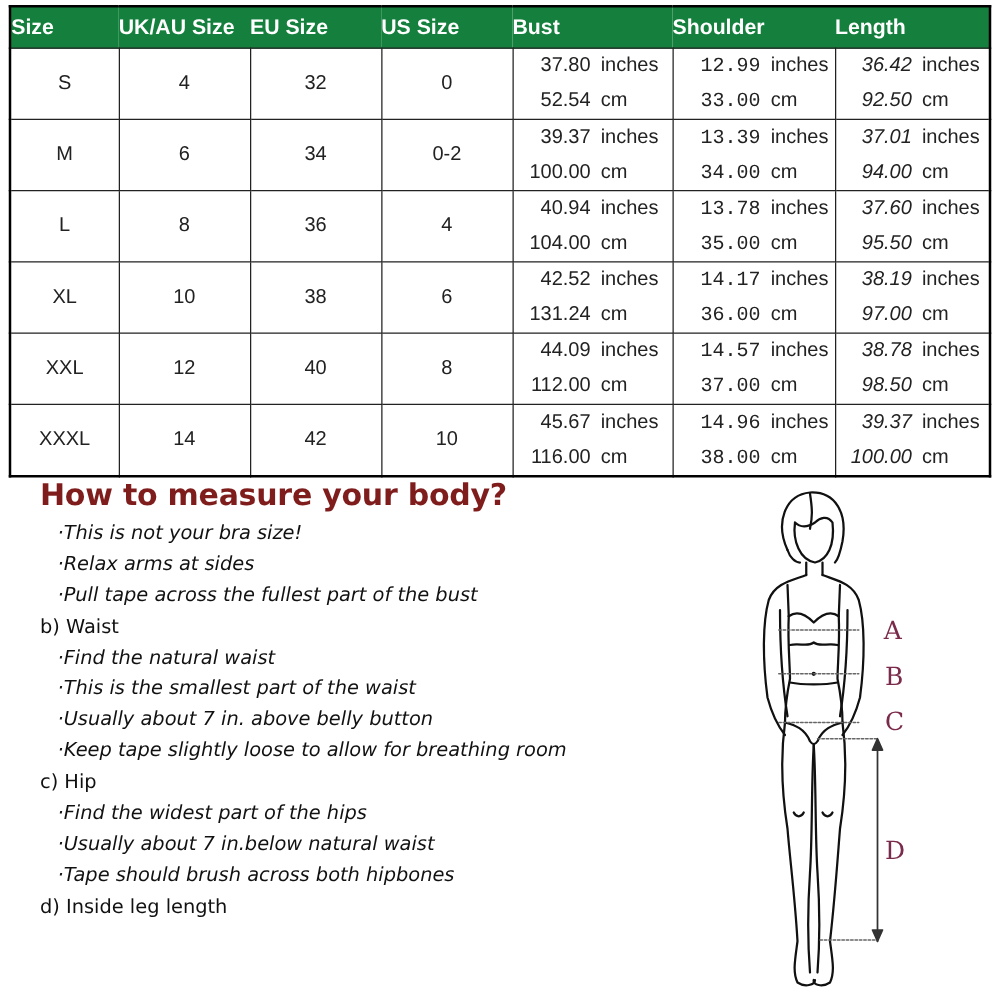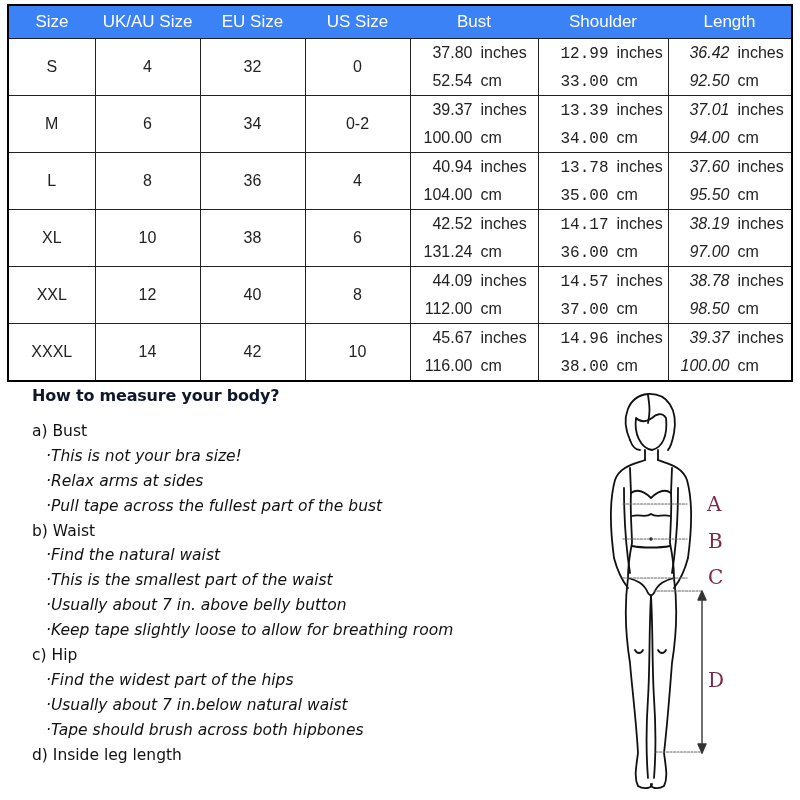--- a/index.html
+++ b/index.html
@@ -18,27 +18,27 @@
     .size-table {
       position: absolute;
       left: 7px;
       top: 4px;
       width: 784px;
       border-collapse: collapse;
       table-layout: fixed;
       border: 2px solid #000;
     }
     .size-table th {
-      background: #3b82f6;
+      background: #15803d;
       color: #fff;
-      font-weight: normal;
+      font-weight: bold;
       font-size: 17px;
       height: 32px;
       padding: 0;
-      text-align: center;
+      text-align: left;
       border: none;
     }
     .size-table td {
       border: 1.5px solid #222;
       padding: 0;
       font-size: 16px;
       height: 55px;
       text-align: center;
       vertical-align: middle;
       color: #222;
@@ -67,23 +67,23 @@
     .measure.length .num { width: 59px; margin-left: 2px; font-style: italic; }
 
     .howto {
       position: absolute;
       left: 32px;
       top: 378px;
       width: 560px;
       font-family: "DejaVu Sans", sans-serif;
     }
     .howto-title {
-      font-size: 16px;
+      font-size: 24px;
       font-weight: bold;
-      color: #0f172a;
+      color: #7f1d1d;
       margin: 0;
       height: 36px;
       line-height: 36px;
       letter-spacing: -0.2px;
     }
     .section-label {
       font-size: 15.5px;
       height: 24.9px;
       line-height: 24.9px;
       margin: 0;
@@ -252,21 +252,20 @@
         <span class="line"><span class="num">39.37</span><span class="unit">inches</span></span>
         <span class="line"><span class="num">100.00</span><span class="unit">cm</span></span>
       </td>
     </tr>
   </tbody>
 </table>
 
 <div class="howto">
   <h2 class="howto-title">How to measure your body?</h2>
 
-  <p class="section-label first">a) Bust</p>
   <p class="bullet">·This is not your bra size!</p>
   <p class="bullet">·Relax arms at sides</p>
   <p class="bullet">·Pull tape across the fullest part of the bust</p>
 
   <p class="section-label">b) Waist</p>
   <p class="bullet">·Find the natural waist</p>
   <p class="bullet">·This is the smallest part of the waist</p>
   <p class="bullet">·Usually about 7 in. above belly button</p>
   <p class="bullet">·Keep tape slightly loose to allow for breathing room</p>
 

